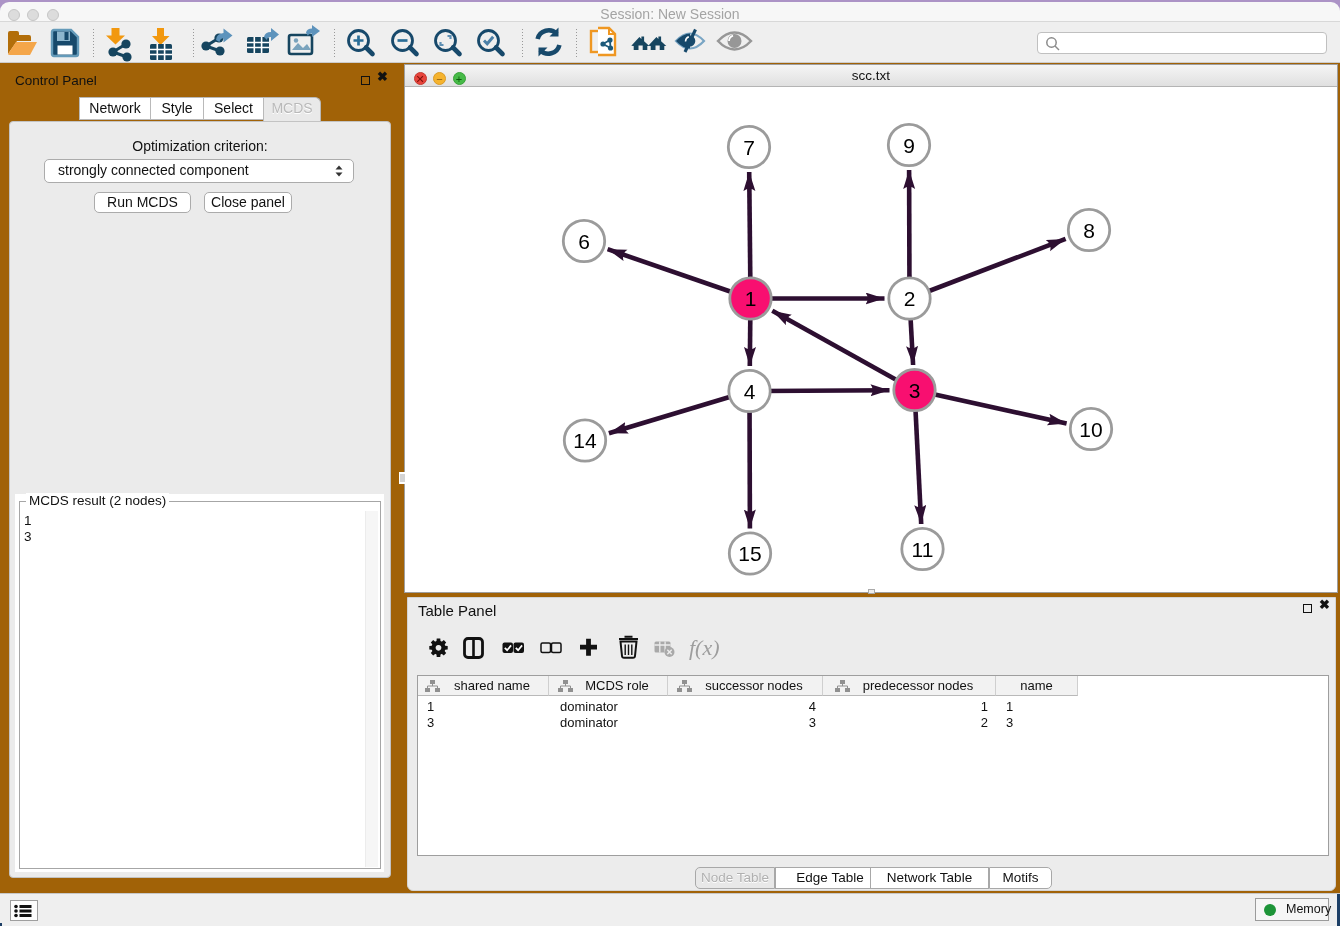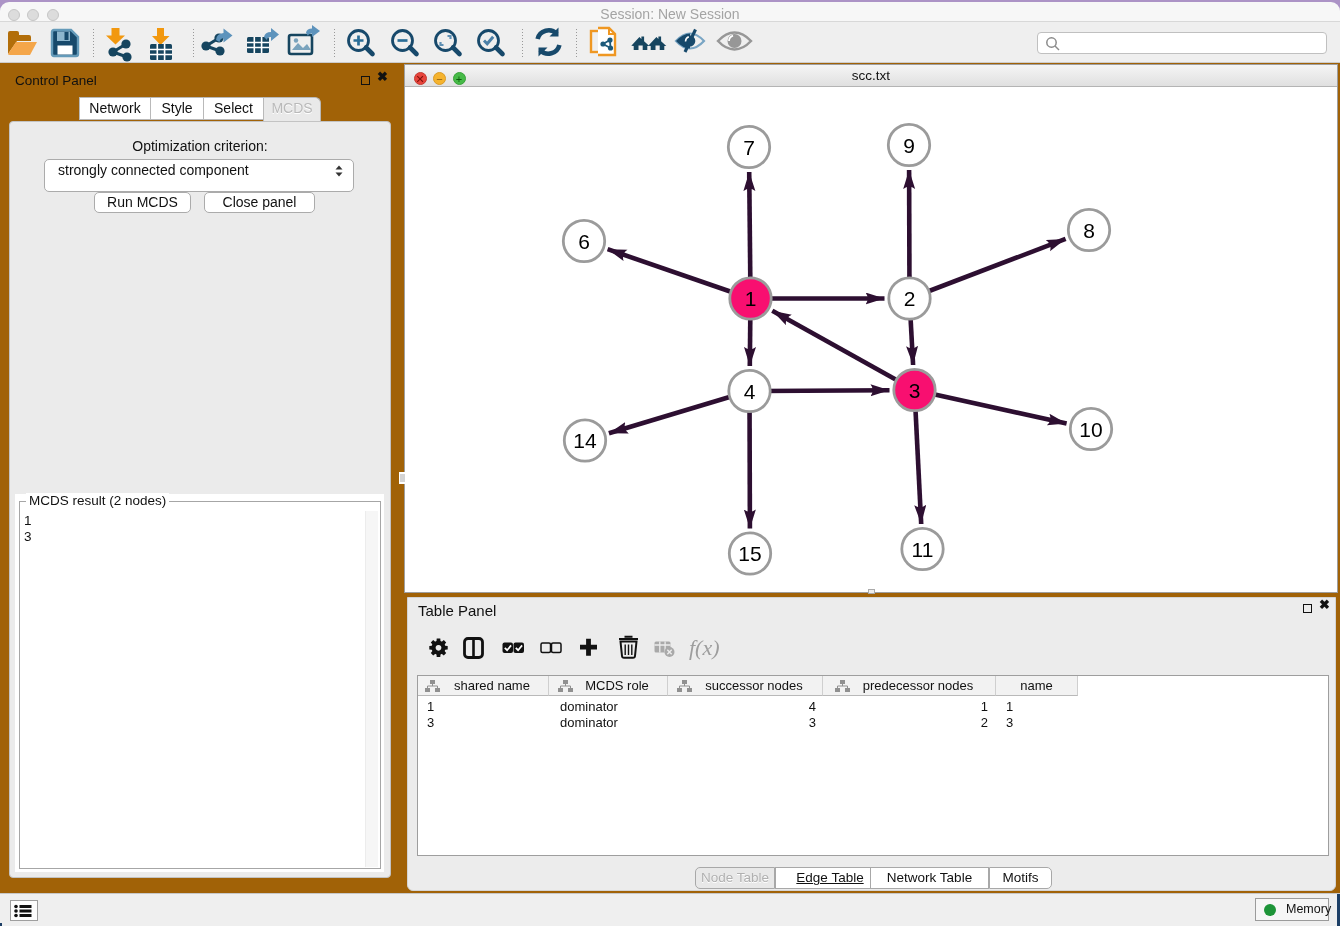--- a/index.html
+++ b/index.html
@@ -12,21 +12,21 @@
 #search{position:absolute;left:1037px;top:10px;width:290px;height:22px;background:#ffffff;border:1px solid #c0c0c0;border-radius:4px;}
 #content{position:absolute;left:0;top:63px;width:1340px;height:830px;background:#a16207;}
 
 #cpanel{position:absolute;left:0;top:0;width:398px;height:828px;}
 #cp-title{position:absolute;left:15px;top:10px;font-size:13.5px;color:#111;}
 .winbtn-sq{position:absolute;width:9px;height:9px;border:1.5px solid #111;}
 .winbtn-x{position:absolute;font-size:13px;font-weight:bold;color:#111;}
 .tab{position:absolute;top:34px;height:23px;background:#fff;border:1px solid #b9b9b9;font-size:14px;color:#111;text-align:center;line-height:21px;}
 #cp-panel{position:absolute;left:9px;top:58px;width:382px;height:757px;background:#ebebeb;border:1px solid #c3c3c3;border-radius:4px;}
 #opt-label{position:absolute;left:0;top:16px;width:100%;text-align:center;font-size:14px;color:#111;}
-#opt-select{position:absolute;left:34px;top:37px;width:310px;height:33px;background:#fff;border:1px solid #ababab;border-radius:5px;font-size:14px;color:#111;line-height:20px;padding-left:13px;}
+#opt-select{position:absolute;left:34px;top:37px;width:310px;height:24px;background:#fff;border:1px solid #ababab;border-radius:5px;font-size:14px;color:#111;line-height:20px;padding-left:13px;}
 .btn{position:absolute;top:70px;height:21px;background:#fff;border:1px solid #ababab;border-radius:5px;font-size:14px;color:#111;text-align:center;line-height:19px;}
 #mcds-white{position:absolute;left:5px;top:372px;width:369px;height:378px;background:#fff;}
 #mcds-border{position:absolute;left:9px;top:379px;width:362px;height:368px;border:1px solid #a6a6a6;}
 #mcds-legend{position:absolute;left:16px;top:371px;background:#fff;padding:0 3px;font-size:13.5px;color:#111;}
 #mcds-scroll{position:absolute;left:355px;top:389px;width:13px;height:356px;background:#f6f6f6;border-left:1px solid #ececec;}
 .mcds-item{position:absolute;left:14px;font-size:13.5px;color:#111;}
 
 #netwin{position:absolute;left:404px;top:1px;width:934px;height:529px;border:1px solid #9f9f9f;background:#fff;}
 #net-titlebar{position:absolute;left:0;top:0;width:100%;height:22px;background:linear-gradient(#f5f5f5,#e0e0e0);border-bottom:1px solid #b4b4b4;}
 #net-title{position:absolute;top:3px;width:100%;text-align:center;font-size:13.5px;color:#111;}
@@ -197,21 +197,21 @@
     <div class="tab" style="left:203px;width:61px;">Select</div>
     <div class="tab" style="left:263px;width:58px;height:25px;border-bottom:none;background:#e9e9e9;color:#b9b9b9;text-shadow:0 1px 0 #fff;border-radius:0 6px 0 0;">MCDS</div>
     <div id="cp-panel">
       <div id="opt-label">Optimization criterion:</div>
       <div id="opt-select">strongly connected component
         <svg style="position:absolute;right:9px;top:4px;" width="10" height="14" viewBox="0 0 10 14">
             <path d="M1.5 5.5L5 1.5L8.5 5.5Z M1.5 8.5L5 12.5L8.5 8.5Z" fill="#333"></path>
           </svg>
       </div>
       <div class="btn" style="left:84px;width:97px;">Run MCDS</div>
-      <div class="btn" style="left:194px;width:111px;">Close panel</div>
+      <div class="btn" style="left:194px;width:88px;">Close panel</div>
       <div id="mcds-white"></div>
       <div id="mcds-border"></div>
       <div id="mcds-scroll"></div>
       <div id="mcds-legend">MCDS result (2 nodes)</div>
       <div class="mcds-item" style="top:391px;">1</div>
       <div class="mcds-item" style="top:407px;">3</div>
     </div>
   </div>
   <div id="netwin">
     <div id="net-titlebar">
@@ -348,21 +348,21 @@
       <div class="td" style="left:405px;top:23px;width:165px;text-align:right;">1</div>
       <div class="td" style="left:588px;top:23px;">1</div>
       <div class="td" style="left:9px;top:39px;">3</div>
       <div class="td" style="left:142px;top:39px;">dominator</div>
       <div class="td" style="left:250px;top:39px;width:148px;text-align:right;">3</div>
       <div class="td" style="left:405px;top:39px;width:165px;text-align:right;">2</div>
       <div class="td" style="left:588px;top:39px;">3</div>
     </div>
     <div id="btabs">
       <div class="btab" style="left:287px;width:80px;background:#e8e8e8;color:#b0b0b0;text-shadow:0 1px 0 #fff;border-radius:5px 0 0 5px;">Node Table</div>
-      <div class="btab" style="left:367px;width:110px;text-decoration:underline;">Edge Table</div>
+      <div class="btab" style="left:367px;width:110px;">Edge Table</div>
       <div class="btab" style="left:462px;width:119px;">Network Table</div>
       <div class="btab" style="left:581px;width:63px;border-radius:0 5px 5px 0;">Motifs</div>
     </div>
   </div>
 </div>
 <div id="statusbar">
   <div id="hambtn">
     <svg width="20" height="14" style="position:absolute;left:3px;top:2.5px;">
         <g fill="#111">
           <circle cx="2" cy="2.5" r="1.8"></circle>

